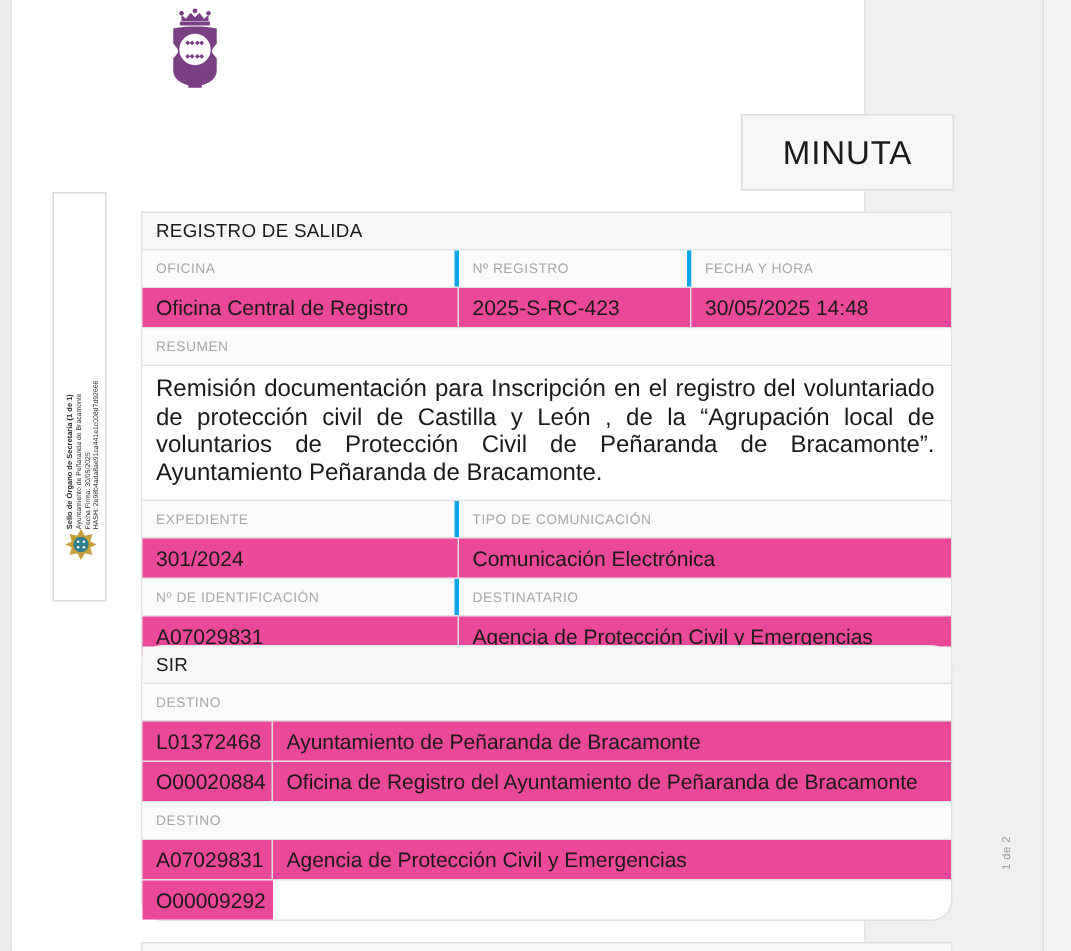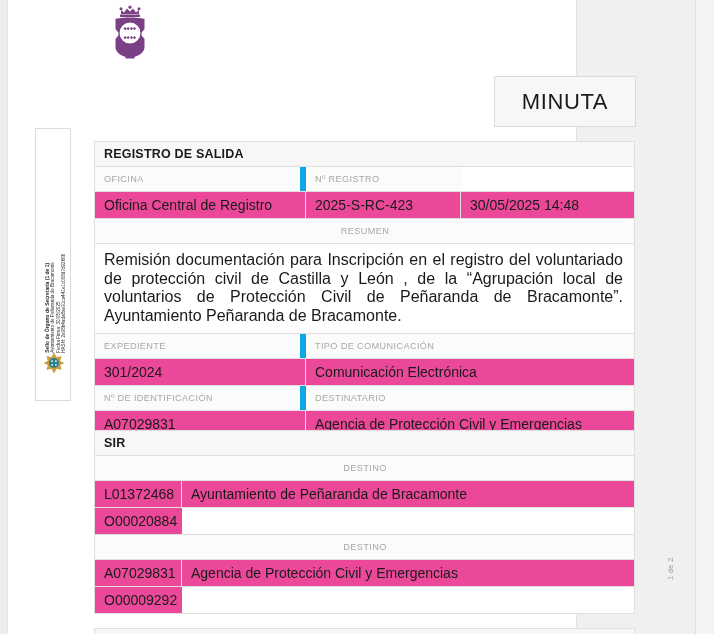--- a/index.html
+++ b/index.html
@@ -89,39 +89,39 @@
     display: flex;
     border-bottom: 1px solid #e0e0e0;
     box-sizing: border-box;
   }
   .doc-table .row:last-child { border-bottom: none; }
 
   .title-row {
     background: #f7f7f7;
     padding: 6px 8px 6px 9px;
     font-size: 12.5px;
-    font-weight: bold;
+    font-weight: normal;
     color: #1a1a1a;
     letter-spacing: 0.2px;
     box-sizing: border-box;
     height: 25px;
     line-height: 13px;
     border-bottom: 1px solid #e0e0e0;
   }
 
   .hdr-cell {
     background: #fbfbfb;
     color: #a8a8a8;
     font-size: 9.2px;
     letter-spacing: 0.35px;
     padding: 7px 8px 6px 9px;
     box-sizing: border-box;
     height: 24px;
     line-height: 11px;
-    border-right: 6px solid #0ea5e9;
+    border-right: 3px solid #0ea5e9;
     overflow: hidden;
     white-space: nowrap;
   }
   .hdr-cell:last-child { border-right: none; }
 
   .val-cell {
     color: #1a1a1a;
     font-size: 14px;
     padding: 5px 8px 5px 9px;
     box-sizing: border-box;
@@ -151,21 +151,21 @@
     line-height: 18.5px;
     color: #1a1a1a;
     text-align: justify;
     text-justify: inter-word;
     background: #fff;
   }
 
   
   .s1 { width: 87px; }
   .s2 { flex: 1 1 auto; }
-  .full { width: 100%; border-right: none; text-align: center; }
+  .full { width: 100%; border-right: none; }
 
   
   #stamp {
     position: absolute;
     left: 27px;
     top: 128px;
     width: 36px;
     height: 273px;
     border: 1px solid #dcdcdc;
     background: #ffffff;
@@ -262,20 +262,21 @@
       <span class="label">MINUTA</span>
     </div>
 
     <div class="doc-table" style="top:141px;">
 
       <div class="title-row">REGISTRO DE SALIDA</div>
 
       <div class="row">
         <div class="hdr-cell c1">OFICINA</div>
         <div class="hdr-cell c2">Nº REGISTRO</div>
+        <div class="hdr-cell c3">FECHA Y HORA</div>
       </div>
 
       <div class="row">
         <div class="val-cell c1">Oficina Central de Registro</div>
         <div class="val-cell c2">2025-S-RC-423</div>
         <div class="val-cell c3">30/05/2025 14:48</div>
       </div>
 
       <div class="row">
         <div class="hdr-cell full">RESUMEN</div>
@@ -299,35 +300,36 @@
         <div class="hdr-cell d1">Nº DE IDENTIFICACIÓN</div>
         <div class="hdr-cell d2">DESTINATARIO</div>
       </div>
 
       <div class="row">
         <div class="val-cell d1">A07029831</div>
         <div class="val-cell d2">Agencia de Protección Civil y Emergencias</div>
       </div>
     </div>
 
-    <div class="doc-table" style="top:430px;">
+    <div class="doc-table" style="top:430px;border-radius:14px;">
 
       <div class="title-row">SIR</div>
 
       <div class="row">
         <div class="hdr-cell full">DESTINO</div>
       </div>
 
       <div class="row">
         <div class="val-cell s1">L01372468</div>
         <div class="val-cell s2">Ayuntamiento de Peñaranda de Bracamonte</div>
       </div>
 
       <div class="row">
         <div class="val-cell s1">O00020884</div>
+        <div class="val-cell s2">Oficina de Registro del Ayuntamiento de Peñaranda de Bracamonte</div>
       </div>
 
       <div class="row">
         <div class="hdr-cell full">DESTINO</div>
       </div>
 
       <div class="row">
         <div class="val-cell s1">A07029831</div>
         <div class="val-cell s2">Agencia de Protección Civil y Emergencias</div>
       </div>

